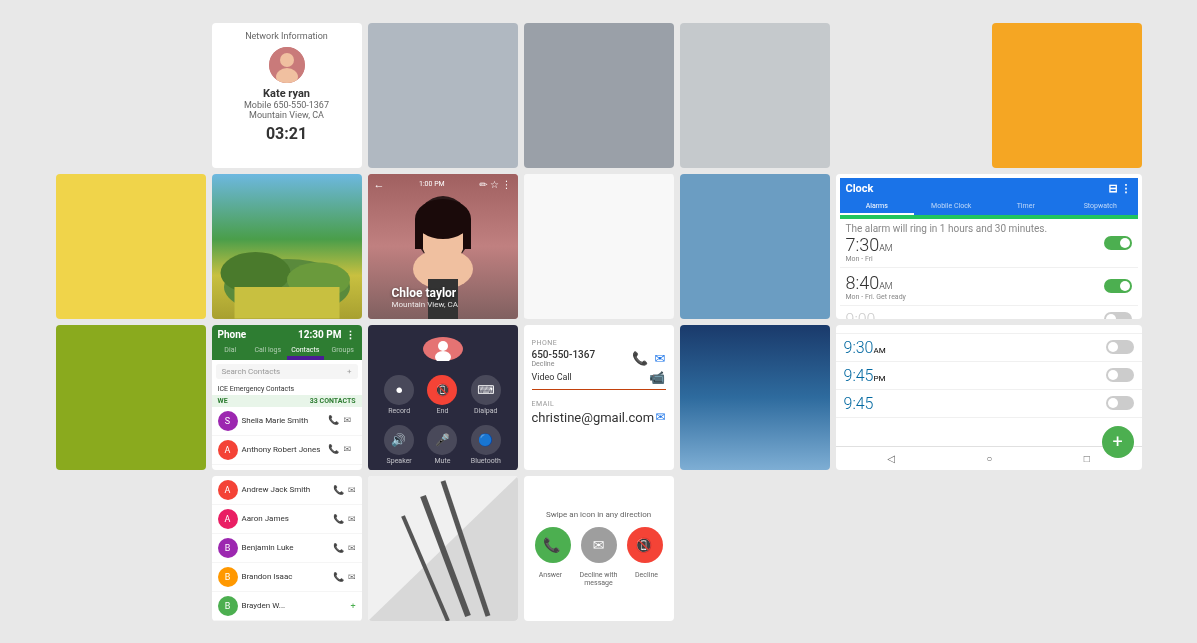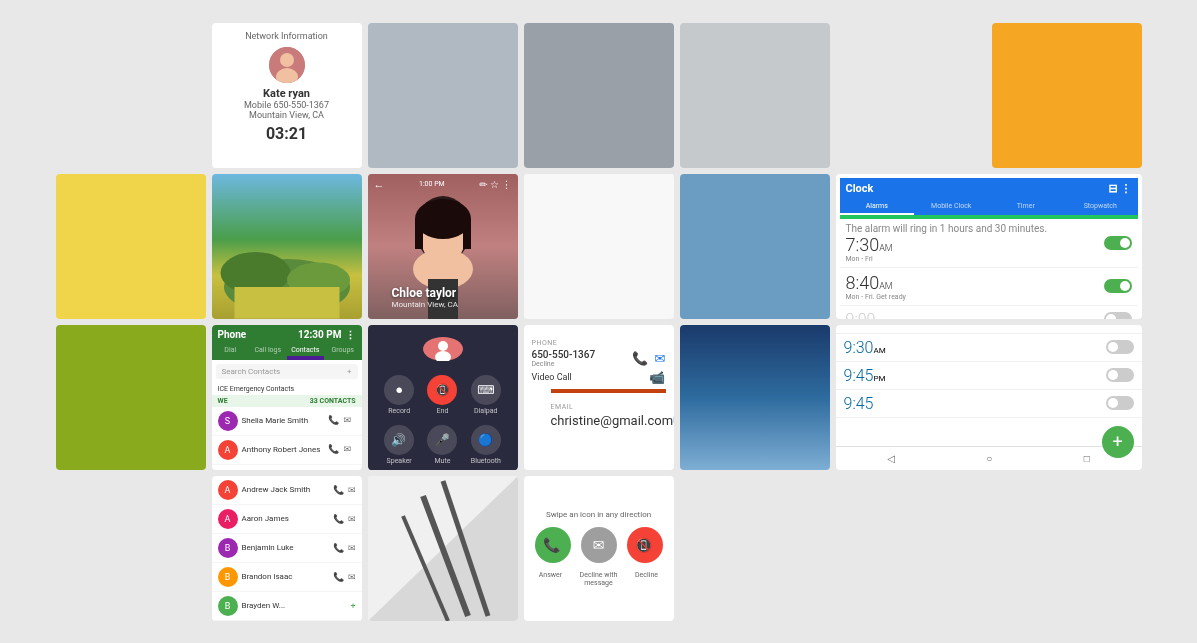--- a/index.html
+++ b/index.html
@@ -387,21 +387,21 @@
     
     .contact-detail {
       height: 100%;
       display: flex;
       flex-direction: column;
       padding: 8px;
     }
     .cd-label { font-size: 7px; color: #999; text-transform: uppercase; letter-spacing: 0.5px; margin-top: 6px; }
     .cd-value { font-size: 9px; color: #333; margin-top: 2px; display: flex; justify-content: space-between; align-items: center; }
     .cd-phone-label { font-size: 7px; color: #888; }
-    .cd-section { border-top: 4px solid #c2410c; padding-top: 4px; margin-top: 4px; margin-left: 19px; }
+    .cd-section { border-top: 1px solid #c2410c; padding-top: 4px; margin-top: 4px; }
 
     
     .clock-list {
       height: 100%;
       display: flex;
       flex-direction: column;
     }
     .clock-list-header {
       padding: 4px 8px;
       font-size: 8px;

